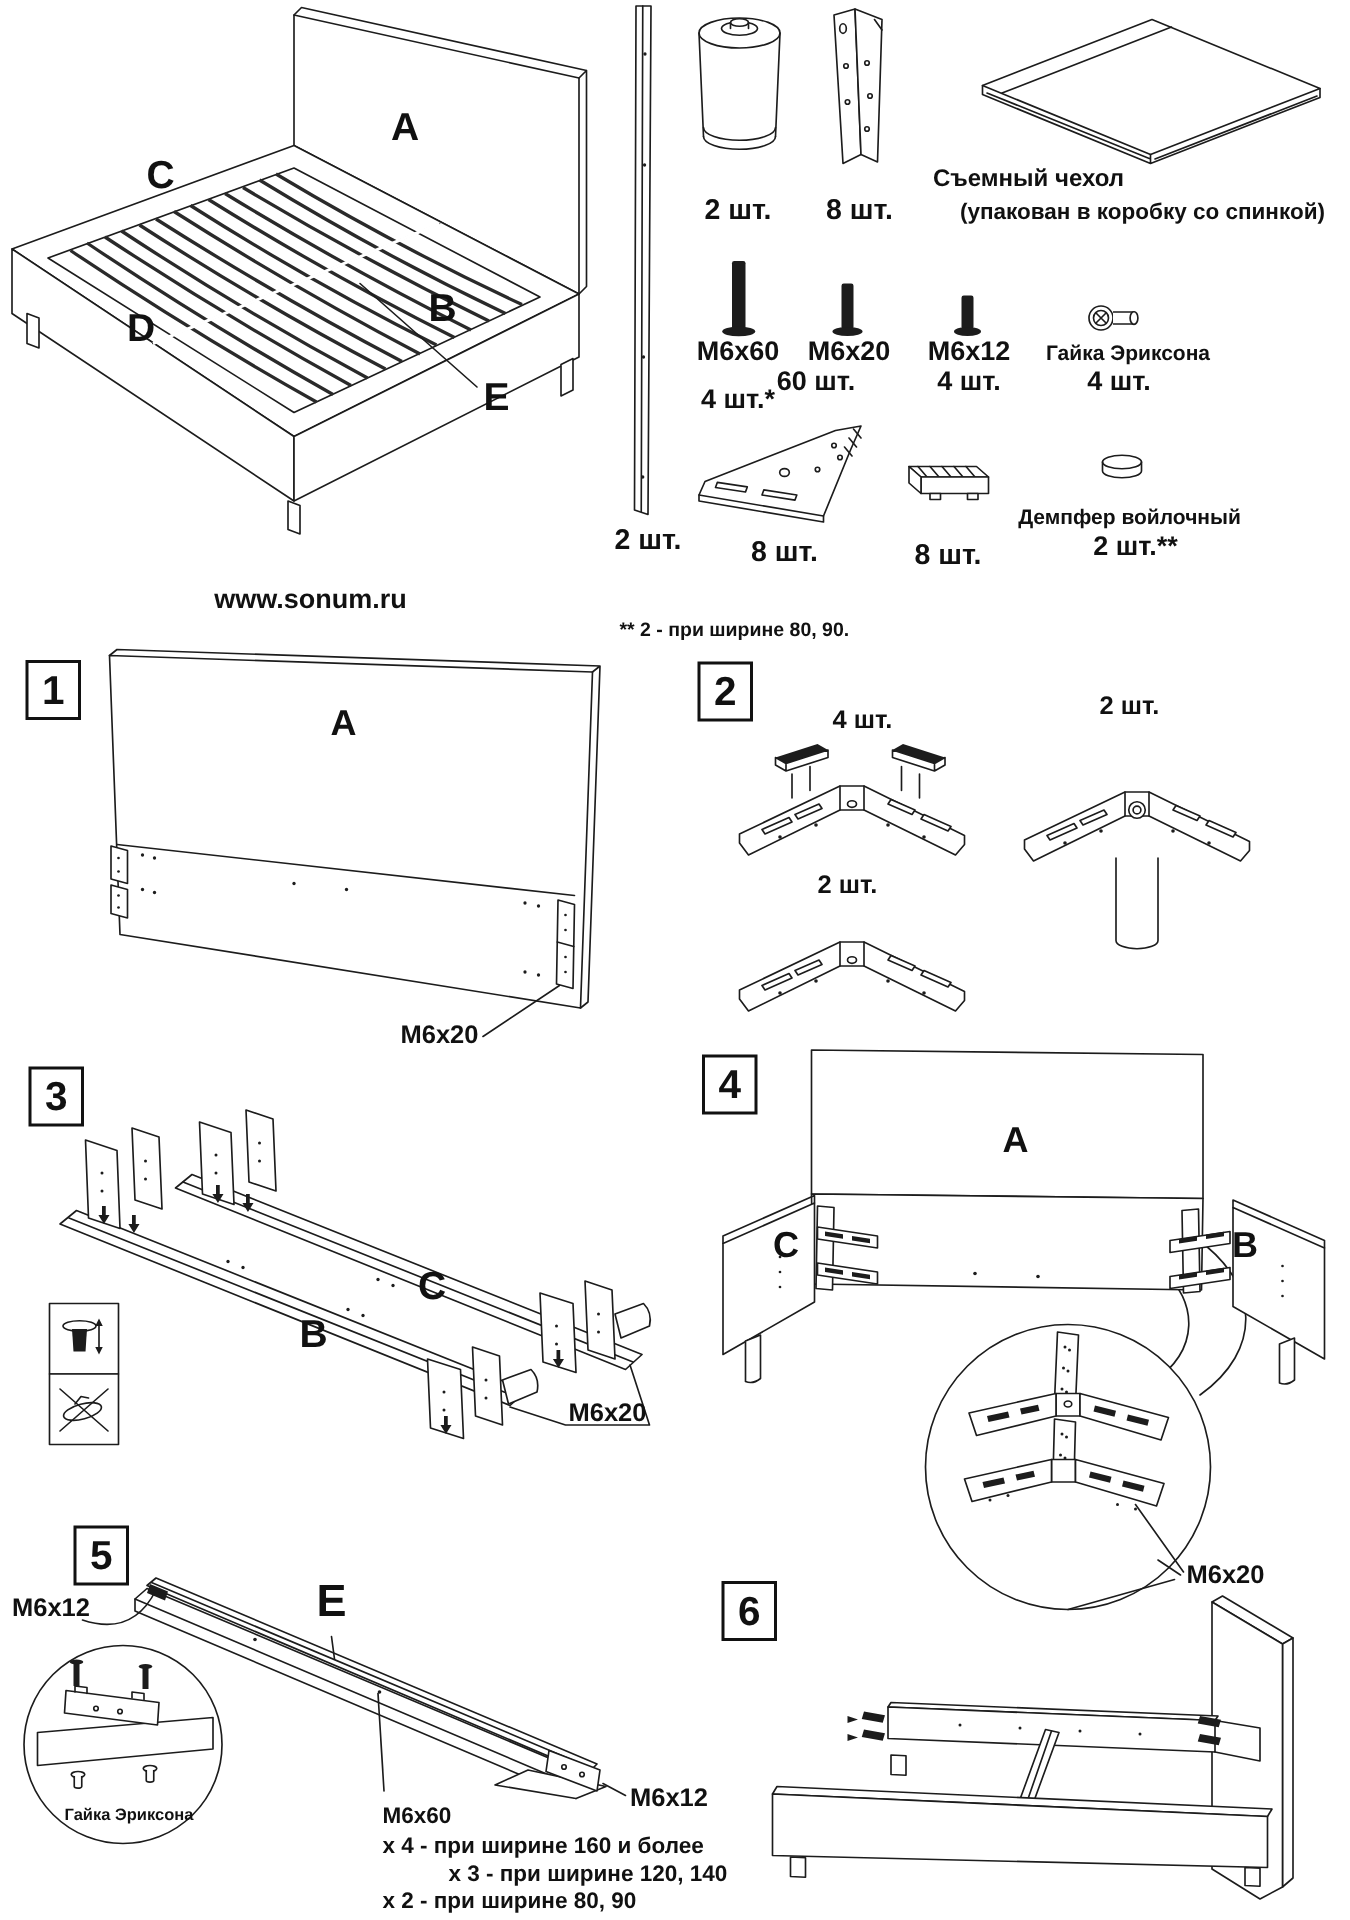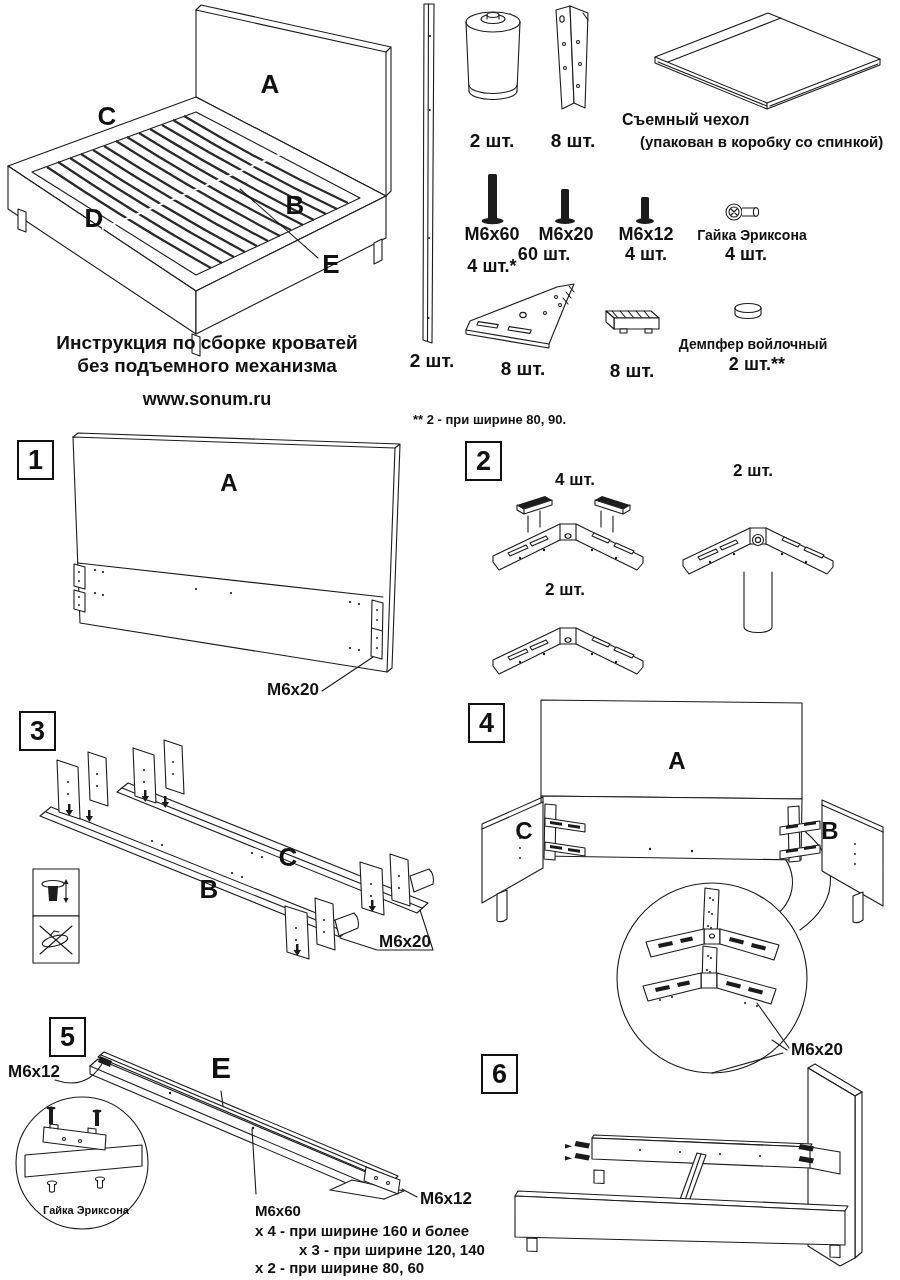--- a/index.html
+++ b/index.html
@@ -367,22 +367,20 @@
     <path class="f" d="M800,1144 l14,2.5 l-1.5,5 l-14,-2.5 Z M800,1156 l14,2.5 l-1.5,5 l-14,-2.5 Z"></path>
     <path class="ln" d="M810,1147 L840,1152 L840,1174 L810,1168"></path>
     <path class="w" d="M697,1153 L706,1155 L687,1207 L678,1205 Z"></path>
     <path class="ln" d="M701,1154 L683,1206"></path>
     <path class="w" d="M515,1196 L518,1191 L848,1206 L845,1211 Z"></path>
     <path class="w" d="M515,1196 L845,1211 L845,1245 L515,1237 Z"></path>
     <path class="w" d="M527,1238 l10,0.5 l0,13 l-10,-0.5 Z M830,1245 l10,0.5 l0,12 l-10,-0.5 Z"></path>
   </g>
 </svg>
 
-<div class="t s19 c" style="left:207px;top:333px;">Инструкция по сборке кроватей</div>
-<div class="t s19 c" style="left:207px;top:356px;">без подъемного механизма</div>
 <div class="t s18 c" style="left:207px;top:390px;">www.sonum.ru</div>
 
 <div class="t s26 c" style="left:270px;top:71px;">A</div>
 <div class="t s26 c" style="left:107px;top:103px;">C</div>
 <div class="t s26 c" style="left:94px;top:205px;">D</div>
 <div class="t s26 c" style="left:295px;top:192px;">B</div>
 <div class="t s26 c" style="left:331px;top:251px;">E</div>
 
 <div class="t s19 c" style="left:432px;top:351px;">2 шт.</div>
 <div class="t s19 c" style="left:492px;top:131px;">2 шт.</div>
@@ -427,16 +425,16 @@
 <div class="t s24 c" style="left:524px;top:818px;">C</div>
 <div class="t s24 c" style="left:830px;top:818px;">B</div>
 <div class="t s17 c" style="left:817px;top:1041px;">M6x20</div>
 
 <div class="t s17" style="left:8px;top:1063px;">M6x12</div>
 <div class="t s30 c" style="left:221px;top:1052px;">E</div>
 <div class="t s11 c" style="left:86px;top:1205px;">Гайка Эриксона</div>
 <div class="t s15" style="left:255px;top:1203px;">M6x60</div>
 <div class="t s15" style="left:255px;top:1223px;">x 4 - при ширине 160 и более</div>
 <div class="t s15" style="left:255px;top:1242px;margin-left:44px;">x 3 - при ширине 120, 140</div>
-<div class="t s15" style="left:255px;top:1260px;">x 2 - при ширине 80, 60</div>
+<div class="t s15" style="left:255px;top:1260px;">x 2 - при ширине 80, 90</div>
 <div class="t s17" style="left:420px;top:1190px;">M6x12</div>
 
 </div>
 
 </body></html>

